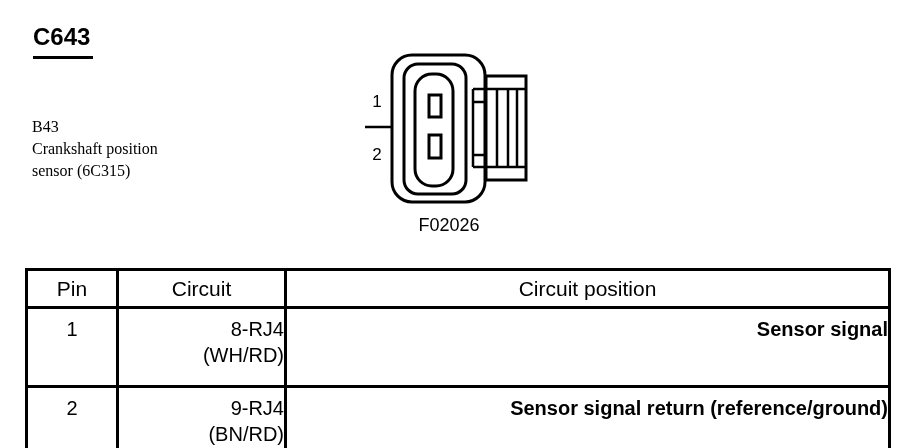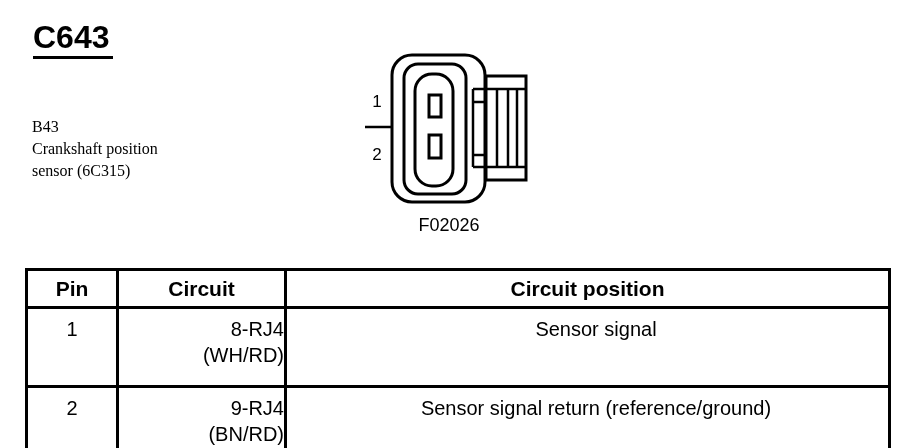--- a/index.html
+++ b/index.html
@@ -11,21 +11,21 @@
     color: #000000;
     font-family: "Liberation Sans", sans-serif;
     overflow: hidden;
   }
 
   
   .connector-id {
     position: absolute;
     left: 33px;
     top: 22px;
-    font-size: 32px;
+    font-size: 24px;
     font-weight: bold;
     line-height: 30px;
     display: inline-block;
     border-bottom: 3px solid #000;
     padding-bottom: 4px;
     padding-right: 3px;
   }
   .part-number {
     position: absolute;
     left: 33px;
@@ -63,35 +63,35 @@
     width: 866px;
     border-collapse: collapse;
     table-layout: fixed;
   }
   .pinout-table, .pinout-table th, .pinout-table td {
     border: 3px solid #000000;
   }
   .pinout-table th {
     height: 35px;
     font-size: 21px;
-    font-weight: bold;
+    font-weight: normal;
     text-align: center;
     vertical-align: middle;
     padding: 0;
   }
   .pinout-table td {
     height: 69px;
     font-size: 20px;
     vertical-align: top;
     padding: 7px 0 0 0;
     line-height: 26px;
   }
   td.cell-pin { text-align: center; }
   td.cell-circuit { text-align: right; white-space: pre-line; }
-  td.cell-function { text-align: center; padding-left: 17px; }
+  td.cell-function { text-align: right; padding-left: 17px; font-weight: bold; }
 </style>
 </head>
 <body>
 
 <div class="page">
 
   <div class="connector-id">C643</div>
   <div class="component-block">
     <div>B43</div>
     <div>Crankshaft position sensor (6C315)</div>

